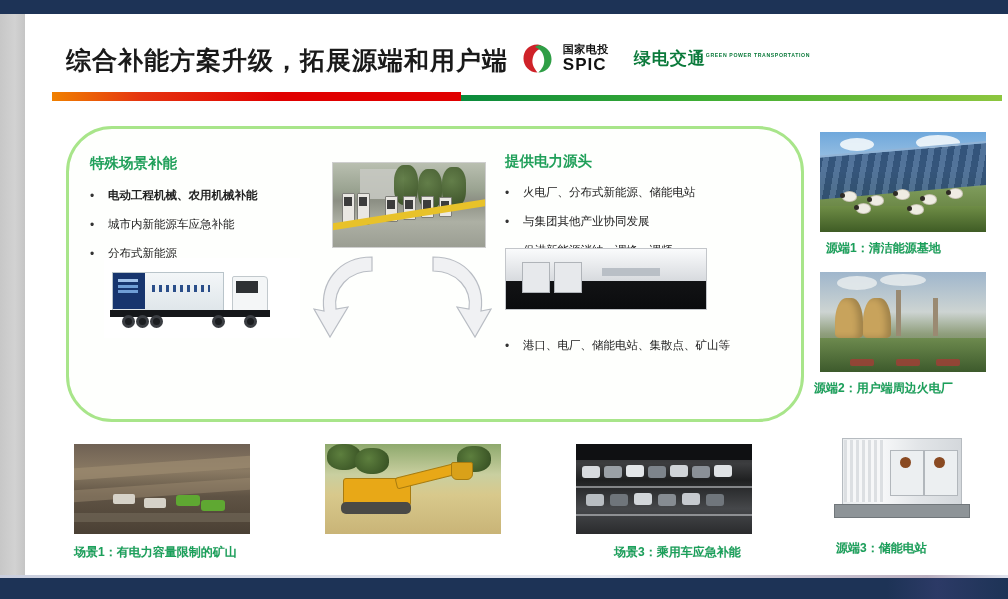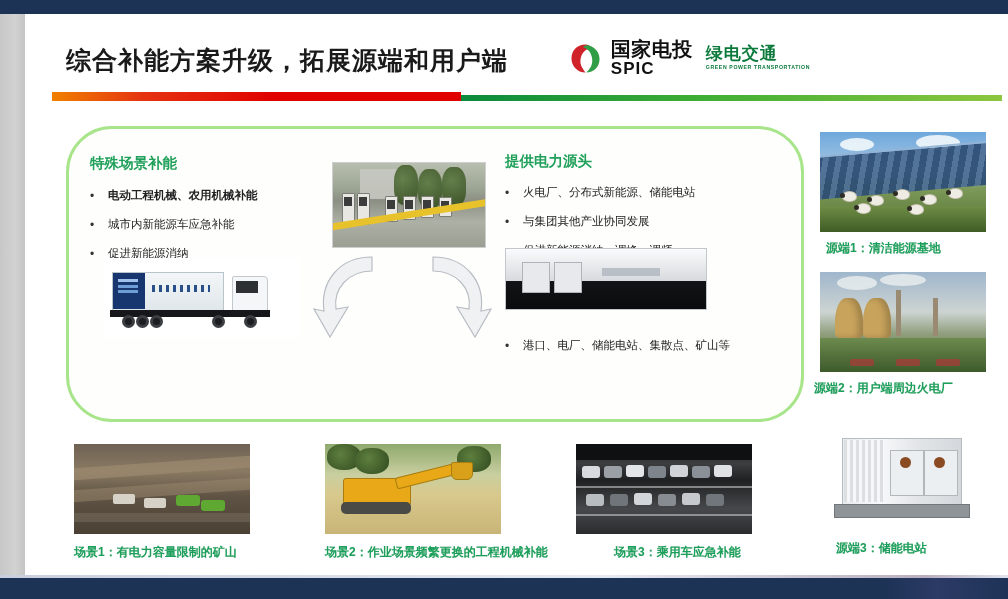--- a/index.html
+++ b/index.html
@@ -15,23 +15,23 @@
   .leftstrip{position:absolute;left:0;top:14px;width:27px;height:564px;
              background:linear-gradient(90deg,#c7c7c7 0%,#d2d2d2 55%,#c2c2c2 100%);}
   .leftstrip:after{content:"";position:absolute;right:0;top:0;width:2px;height:100%;background:#ffffff;}
 
   .title{position:absolute;left:66px;top:44px;font-size:25px;font-weight:bold;color:#1a1a1a;
          letter-spacing:1px;white-space:nowrap;}
 
   .logo{position:absolute;right:14px;top:36px;height:44px;display:flex;align-items:center;gap:9px;}
   .logo-mark{width:33px;height:33px;position:relative;}
   .spic-block{display:flex;flex-direction:column;justify-content:center;line-height:1;}
-  .spic-cn{font-size:20px;font-weight:bold;color:#111;letter-spacing:0.5px;}
+  .spic-cn{font-size:11px;font-weight:bold;color:#111;letter-spacing:0.5px;}
   .spic-en{font-size:17px;font-weight:bold;color:#111;letter-spacing:1px;margin-top:1px;}
-  .gp-block{display:flex;flex-direction:column;justify-content:center;line-height:1;margin-left:4px;}
+  .gp-block{display:flex;flex-direction:row;justify-content:center;line-height:1;margin-left:16px;}
   .gp-cn{font-size:17px;font-weight:bold;color:#0b7a3b;letter-spacing:1px;}
   .gp-en{font-size:5.2px;font-weight:bold;color:#0b7a3b;letter-spacing:0.6px;margin-top:3px;}
 
   .accent{position:absolute;left:52px;top:92px;width:950px;height:9px;}
   .accent .aleft{position:absolute;left:0;top:0;width:43%;height:9px;
         background:linear-gradient(90deg,#f08000 0%,#e53410 22%,#e00000 55%,#e00000 100%);}
   .accent .aright{position:absolute;left:43%;top:3px;width:57%;height:6px;
         background:linear-gradient(90deg,#0a8a3c 0%,#3fae34 45%,#8dc63f 100%);}
 
   .panel{position:absolute;left:66px;top:126px;width:732px;height:290px;
@@ -196,21 +196,21 @@
       <li class="bold">
           <span class="dot">•</span>
           <span class="txt">电动工程机械、农用机械补能</span>
         </li>
       <li>
           <span class="dot">•</span>
           <span class="txt">城市内新能源车应急补能</span>
         </li>
       <li>
           <span class="dot">•</span>
-          <span class="txt">促进新能源消纳</span>
+          <span class="txt">分布式新能源</span>
         </li>
     </ul>
   </div>
 
   <div class="colB">
     <div class="h-green">提供电力源头</div>
     <ul class="bullets">
       <li>
           <span class="dot">•</span>
           <span class="txt">火电厂、分布式新能源、储能电站</span>
@@ -329,21 +329,20 @@
 
   <div class="photo ph-excav">
     <div class="tree2" style="left:2px"></div>
     <div class="tree2" style="left:30px;top:4px"></div>
     <div class="tree2" style="left:132px;top:2px"></div>
     <div class="body"></div>
     <div class="arm"></div>
     <div class="buck"></div>
     <div class="trk"></div>
   </div>
-  <div class="cap capshadow" style="left:325px;top:544px">场景2：作业场景频繁更换的工程机械补能</div>
 
   <div class="photo ph-park">
     <div class="top"></div>
     <div class="lane" style="top:42px"></div>
     <div class="lane" style="top:70px"></div>
     <div class="car" style="left:6px;top:22px;background:#d7dade"></div>
     <div class="car" style="left:28px;top:22px;background:#9aa0a6"></div>
     <div class="car" style="left:50px;top:21px;background:#e3e6e9"></div>
     <div class="car" style="left:72px;top:22px;background:#7d848b"></div>
     <div class="car" style="left:94px;top:21px;background:#cfd3d7"></div>

